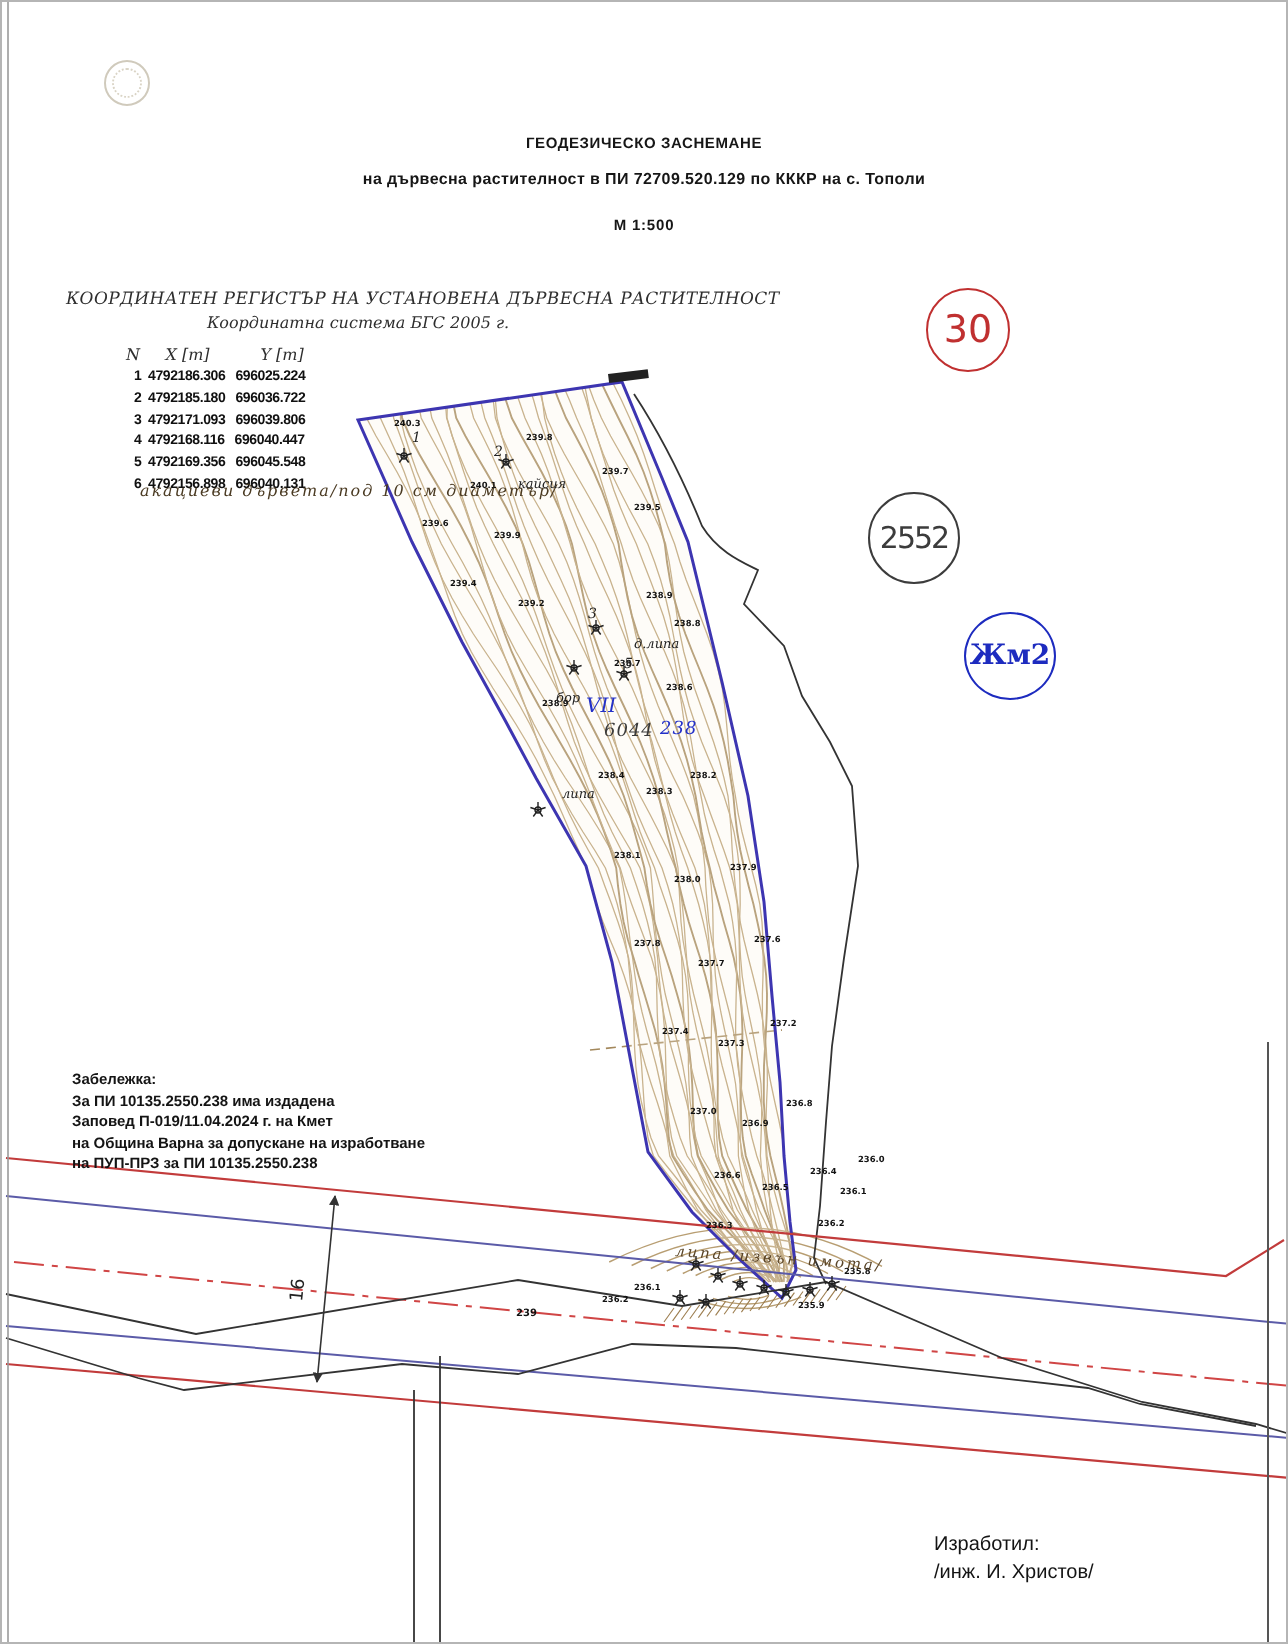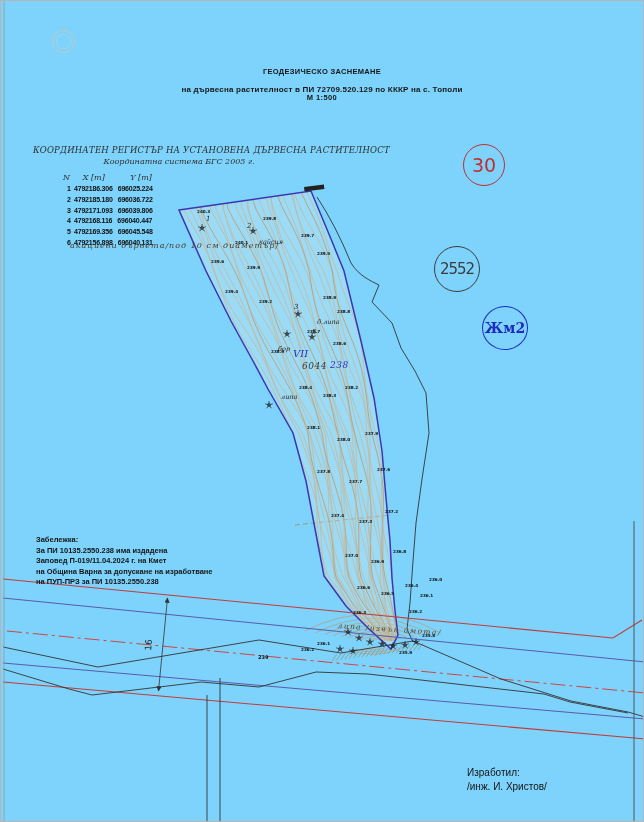--- a/index.html
+++ b/index.html
@@ -1,26 +1,26 @@
 <!DOCTYPE html>
 <html><head>
 <meta charset="utf-8">
 <style>
   html,body{margin:0;padding:0;background:#e8e8e8;}
-  #sheet{position:relative;width:644px;height:822px;background:#7dd3fc;
+  #sheet{position:relative;width:644px;height:822px;background:#ffffff;
          border:1px solid #b5b5b5;box-sizing:border-box;overflow:hidden;
          font-family:"Liberation Sans",sans-serif;}
   #map-svg{position:absolute;left:0;top:0;z-index:1;}
 
   
   .t1,.t2,.t3{position:absolute;left:0;right:0;text-align:center;color:#161616;
       font-weight:bold;z-index:2;white-space:nowrap;}
   .t1{top:66px;font-size:7.5px;letter-spacing:.3px;}
   .t2{top:84px;font-size:8px;letter-spacing:.2px;}
-  .t3{top:92px;font-size:7.5px;letter-spacing:.4px;}
+  .t3{top:107px;font-size:7.5px;letter-spacing:.4px;}
 
   
   .reg{position:absolute;left:32px;top:144px;width:292px;z-index:2;color:#2e2e2e;}
   .reg-h1{text-align:center;font:italic 8.5px "DejaVu Serif",serif;letter-spacing:.2px;white-space:nowrap;}
   .reg-h2{text-align:center;font:italic 8px "DejaVu Serif",serif;margin-top:2px;}
   .reg-cols{margin:7px 0 2px 30px;font:italic 8px "DejaVu Serif",serif;white-space:pre;}
   .reg-rows{margin-left:34px;}
   .reg-row{font-weight:bold;font-size:7px;letter-spacing:-.2px;line-height:10.8px;color:#101010;white-space:nowrap;}
   .reg-row .rn{display:inline-block;width:7px;}
   .reg-row .rx{margin-right:5px;}

